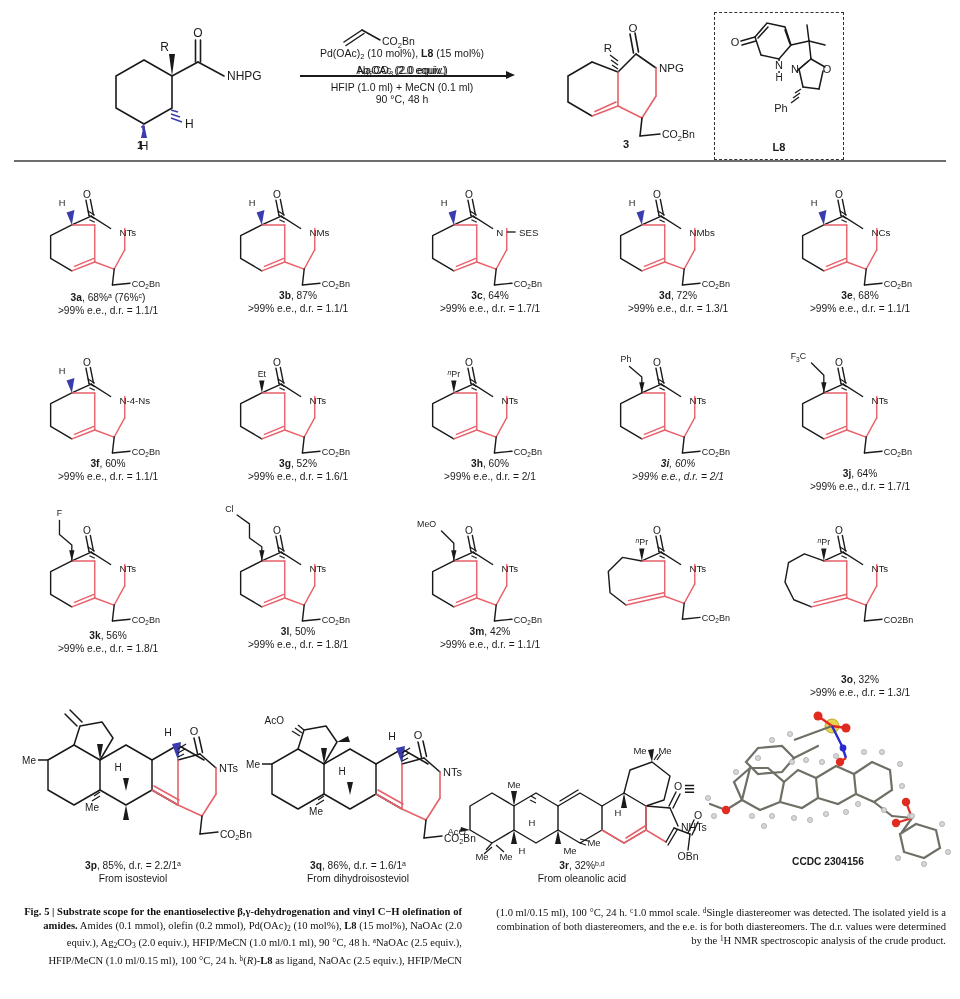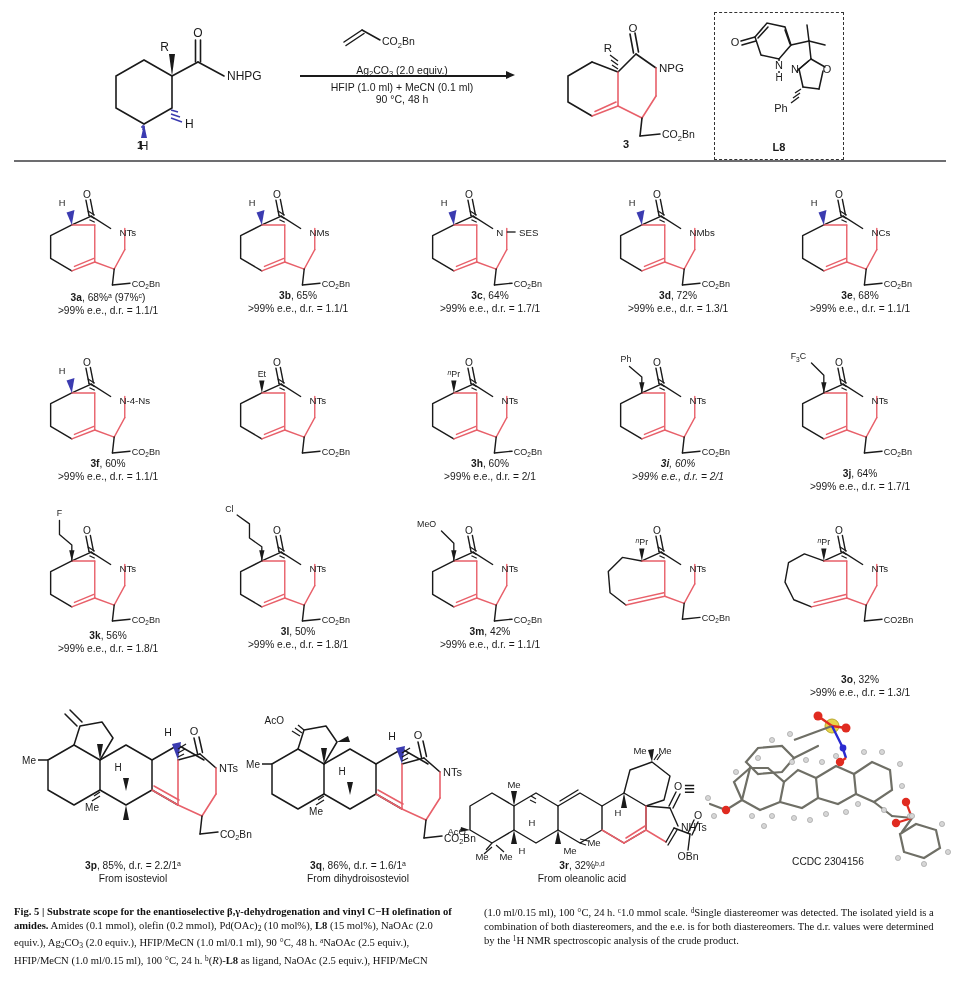--- a/index.html
+++ b/index.html
@@ -54,32 +54,32 @@
     font-size:10.2px; line-height:12.6px; color:#1a1a1a; white-space:nowrap;
   }
   .caption .cid { font-weight:bold; }
   .caption .l2 { display:block; }
 
   
   .figcap {
     position:absolute; top:905px;
     font-family:"Liberation Serif","DejaVu Serif",serif;
     font-size:10.6px; line-height:13.6px; color:#111;
-    text-align:left;
+    text-align:right;
   }
   #figcap-left  { left:14px;  width:448px; }
   #figcap-right { left:484px; width:462px; }
   .figcap b { font-weight:bold; }
   .figcap i { font-style:italic; }
 
   
   .ccdc-label {
     position:absolute; width:100%; text-align:center;
     font-family:"Liberation Sans","DejaVu Sans",sans-serif;
-    font-size:10.2px; color:#1a1a1a;
+    font-size:10.2px; color:#1a1a1a;font-weight:bold;
   }
 
   svg { overflow:visible; display:block; }
   svg text { font-family:"Liberation Sans","DejaVu Sans",sans-serif; fill:#1a1a1a; }
 </style>
 </head>
 <body>
 
 <div class="figure">
 
@@ -115,20 +115,24 @@
 
     <svg class="scheme-sm" style="left:338px; top:22px;" width="120" height="26" viewBox="0 0 120 26">
       <g stroke="#1a1a1a" stroke-width="1.5" fill="none" stroke-linecap="round">
         <path d="M6 20 L24 8"></path>
         <path d="M8 23.5 L26 11.5"></path>
         <path d="M24 8 L42 18"></path>
       </g>
       <text x="44" y="23" font-size="10.5">CO<tspan font-size="7.5" dy="2.5">2</tspan><tspan dy="-2.5">Bn</tspan></text>
     </svg>
 
+    <div class="cond" style="left:296px; top:47px; width:212px;">
+      <span>Pd(OAc)<sub>2</sub> (10 mol%), <b>L8</b> (15 mol%)</span><br>
+      <span>NaOAc (2.0 equiv.)</span>
+    </div>
 
     <div class="arrow-line" style="left:300px; top:75px; width:207px;"></div>
     <div class="arrow-head" style="left:506px; top:70.5px;"></div>
 
     <div class="cond" style="left:296px; top:64px; width:212px;">
       <span>Ag<sub>2</sub>CO<sub>3</sub> (2.0 equiv.)</span><br>
       <span>HFIP (1.0 ml) + MeCN (0.1 ml)</span><br>
       <span>90 °C, 48 h</span>
     </div>
 
@@ -233,21 +237,21 @@
     <g stroke="#1a1a1a" stroke-width="1.6" fill="none" stroke-linecap="round">
       <path d="M92 94 L90 112"></path>
       <path d="M90 112 L110 110"></path>
     </g>
     <polygon points="44,44 38,30 47,27" fill="#3b3bb0"></polygon>
           <text x="33" y="22" font-size="10.5" fill="#3b3bb0" text-anchor="middle">H</text>
     <text x="61" y="13" font-size="11.5" text-anchor="middle">O</text>
     <text x="98" y="56" font-size="11">NTs</text>
     <text x="112" y="114" font-size="10.2">CO<tspan font-size="7.3" dy="2.4">2</tspan><tspan dy="-2.4">Bn</tspan></text>
   </svg>
-        <div class="caption" style="top: 118px;"><span class="cid">3a</span><span>, </span><span>68%</span><sup>a</sup><span> (97%</span><sup>c</sup><span>)</span><span class="l2">&gt;99% e.e., d.r. = 1.1/1</span></div>
+        <div class="caption" style="top: 118px;"><span class="cid">3a</span><span>, </span><span>68%</span><sup>a</sup><span> (76%</span><sup>c</sup><span>)</span><span class="l2">&gt;99% e.e., d.r. = 1.1/1</span></div>
       </div>
       <div class="cell" style="left: 208px; top: 172px; width: 180px; height: 160px;">
   <svg width="180" height="120" viewBox="-10 -16 190 136">
     <g stroke="#1a1a1a" stroke-width="1.6" fill="none" stroke-linecap="round" stroke-linejoin="round">
       <path d="M44 44 L20 56 L20 82 L44 96"></path>
       <path d="M44 44 L66 34"></path>
       <path d="M63.5 33.5 L60 16 M68.5 32.5 L65 15"></path>
       <path d="M66 34 L88 48"></path>
     </g>
     <g stroke="#e8606a" stroke-width="1.6" fill="none" stroke-linecap="round" stroke-linejoin="round">
@@ -267,21 +271,21 @@
     <g stroke="#1a1a1a" stroke-width="1.6" fill="none" stroke-linecap="round">
       <path d="M92 94 L90 112"></path>
       <path d="M90 112 L110 110"></path>
     </g>
     <polygon points="44,44 38,30 47,27" fill="#3b3bb0"></polygon>
           <text x="33" y="22" font-size="10.5" fill="#3b3bb0" text-anchor="middle">H</text>
     <text x="61" y="13" font-size="11.5" text-anchor="middle">O</text>
     <text x="98" y="56" font-size="11">NMs</text>
     <text x="112" y="114" font-size="10.2">CO<tspan font-size="7.3" dy="2.4">2</tspan><tspan dy="-2.4">Bn</tspan></text>
   </svg>
-        <div class="caption" style="top: 118px;"><span class="cid">3b</span><span>, </span><span>65%</span><span class="l2">&gt;99% e.e., d.r. = 1.1/1</span></div>
+        <div class="caption" style="top: 118px;"><span class="cid">3b</span><span>, </span><span>87%</span><span class="l2">&gt;99% e.e., d.r. = 1.1/1</span></div>
       </div>
       <div class="cell" style="left: 400px; top: 172px; width: 180px; height: 160px;">
   <svg width="180" height="120" viewBox="-10 -16 190 136">
     <g stroke="#1a1a1a" stroke-width="1.6" fill="none" stroke-linecap="round" stroke-linejoin="round">
       <path d="M44 44 L20 56 L20 82 L44 96"></path>
       <path d="M44 44 L66 34"></path>
       <path d="M63.5 33.5 L60 16 M68.5 32.5 L65 15"></path>
       <path d="M66 34 L88 48"></path>
     </g>
     <g stroke="#e8606a" stroke-width="1.6" fill="none" stroke-linecap="round" stroke-linejoin="round">
@@ -439,20 +443,21 @@
     <g stroke="#1a1a1a" stroke-width="1.6" fill="none" stroke-linecap="round">
       <path d="M92 94 L90 112"></path>
       <path d="M90 112 L110 110"></path>
     </g>
     <polygon points="44,44 41,30 47,30" fill="#1a1a1a"></polygon>
           <text x="44" y="26" font-size="10" fill="#1a1a1a" text-anchor="middle">Et</text>
     <text x="61" y="13" font-size="11.5" text-anchor="middle">O</text>
     <text x="98" y="56" font-size="11">NTs</text>
     <text x="112" y="114" font-size="10.2">CO<tspan font-size="7.3" dy="2.4">2</tspan><tspan dy="-2.4">Bn</tspan></text>
   </svg>
+        <div class="caption" style="top: 118px;"><span class="cid">3g</span><span>, </span><span>52%</span><span class="l2">&gt;99% e.e., d.r. = 1.6/1</span></div>
       </div>
       <div class="cell" style="left: 400px; top: 340px; width: 180px; height: 160px;">
   <svg width="180" height="120" viewBox="-10 -16 190 136">
     <g stroke="#1a1a1a" stroke-width="1.6" fill="none" stroke-linecap="round" stroke-linejoin="round">
       <path d="M44 44 L20 56 L20 82 L44 96"></path>
       <path d="M44 44 L66 34"></path>
       <path d="M63.5 33.5 L60 16 M68.5 32.5 L65 15"></path>
       <path d="M66 34 L88 48"></path>
     </g>
     <g stroke="#e8606a" stroke-width="1.6" fill="none" stroke-linecap="round" stroke-linejoin="round">

